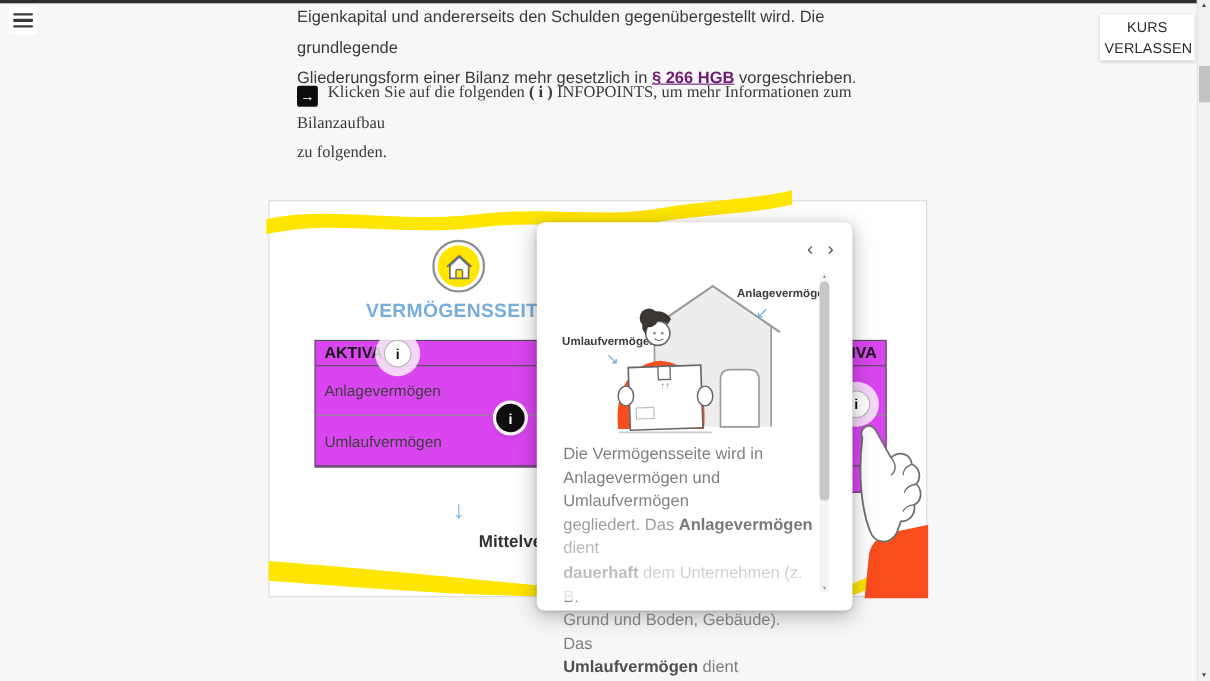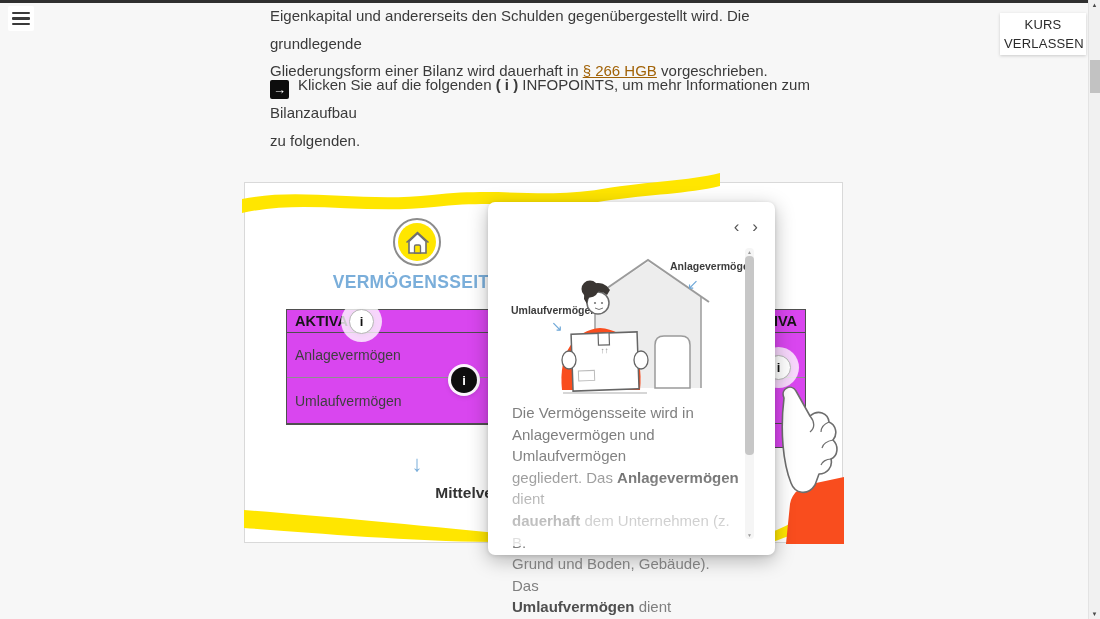--- a/index.html
+++ b/index.html
@@ -27,22 +27,22 @@
     box-shadow:0 1px 3px rgba(0,0,0,0.18); cursor:pointer; letter-spacing:0.2px;margin-top:10px; }
 
   
   .sb-main { right:0; top:0; width:12px; height:619px; background:#f1f1f1; border-left:1px solid #e3e3e3; }
   .sb-main .arrow { position:absolute; left:0; width:100%; text-align:center; font-size:6px; color:#4a4a4a; cursor:pointer; }
   .sb-main .up { top:2px; } .sb-main .down { bottom:2px; }
   .sb-main .thumb { position:absolute; left:1px; top:60px; width:10px; height:33px; background:#c2c2c2; cursor:pointer; }
 
   
   .intro { left:270px; top:2px; width:570px; font-size:15px; line-height:27.5px; color:#3a3a3a; }
-  .intro .hgb-link { font-weight:normal; text-decoration:underline; color:#a16207; cursor:pointer; }
-  .instruction { left:270px; top:71px; width:570px; font-size:15px; line-height:27.5px; color:#3a3a3a; }
+  .intro .hgb-link { font-weight:bold; text-decoration:underline; color:#701a75; cursor:pointer; }
+  .instruction { left:270px; top:71px; width:570px; font-size:15px; line-height:27.5px; color:#3a3a3a;font-family:Liberation Serif, serif; }
   .instr-icon { display:inline-flex; width:19px; height:19px; background:#0d0d0d; color:#fff; border-radius:2px;
     align-items:center; justify-content:center; font-size:13px; font-weight:bold; margin-right:9px; vertical-align:-4px; }
   .bold { font-weight:bold; }
 
   
   .card { left:244px; top:182px; width:599px; height:361px; background:#fff; border:1px solid #d9d9d9; }
   .wave-top { left:-3px; top:-14px; width:478px; height:50px; }
   .wave-bottom { left:-1px; top:317px; width:300px; height:44px; }
 
   .badge { left:148px; top:35px; width:48px; height:48px; border-radius:50%; background:#fff;
@@ -109,21 +109,21 @@
 <div class="abs exit-btn">KURS VERLASSEN</div>
 
 <div class="abs sb-main">
   <div class="arrow up">▲</div>
   <div class="thumb"></div>
   <div class="arrow down">▼</div>
 </div>
 
 <div class="abs intro">
   <span>Eigenkapital und andererseits den Schulden gegenübergestellt wird. Die grundlegende</span><br>
-  <span>Gliederungsform einer Bilanz wird dauerhaft in </span><span class="hgb-link">§ 266 HGB</span><span> vorgeschrieben.</span>
+  <span>Gliederungsform einer Bilanz mehr gesetzlich in </span><span class="hgb-link">§ 266 HGB</span><span> vorgeschrieben.</span>
 </div>
 
 <div class="abs instruction">
   <span class="instr-icon">→</span><span>Klicken Sie auf die folgenden </span><span class="bold">( i )</span><span> INFOPOINTS, um mehr Informationen zum Bilanzaufbau</span><br>
   <span>zu folgenden.</span>
 </div>
 
 <div class="abs card">
 
   <svg class="abs wave-top" viewBox="0 0 478 50">

